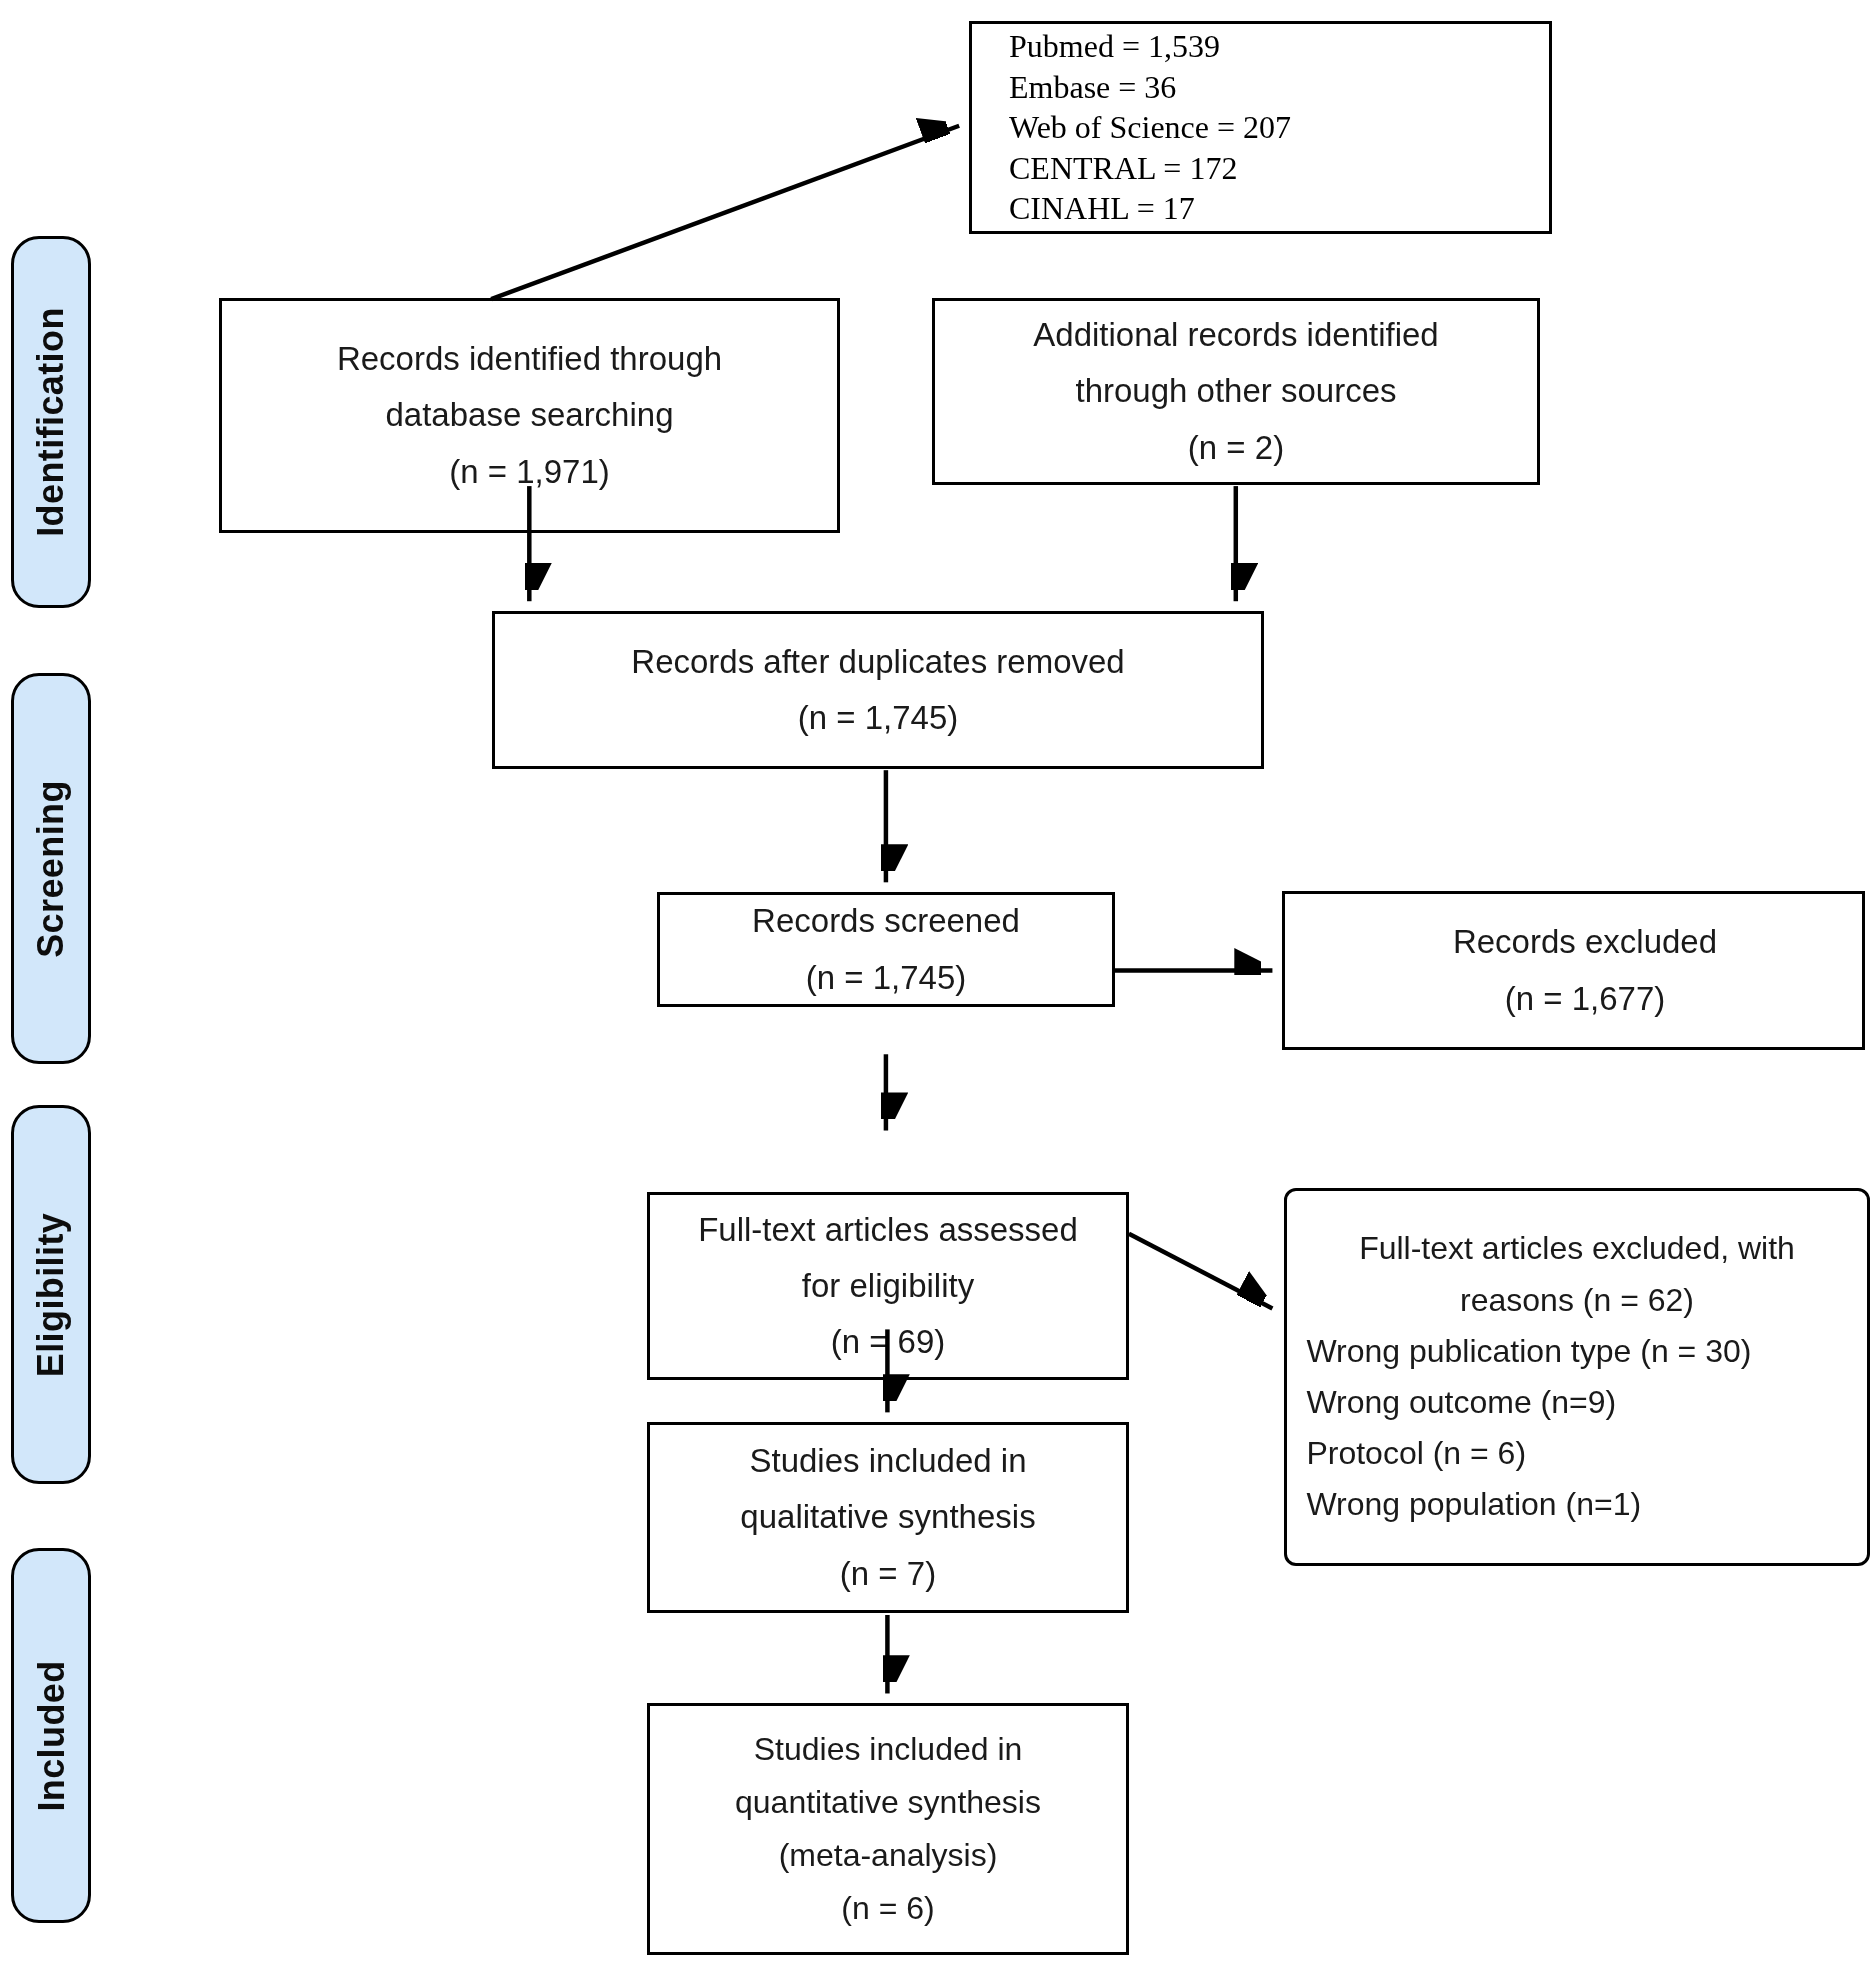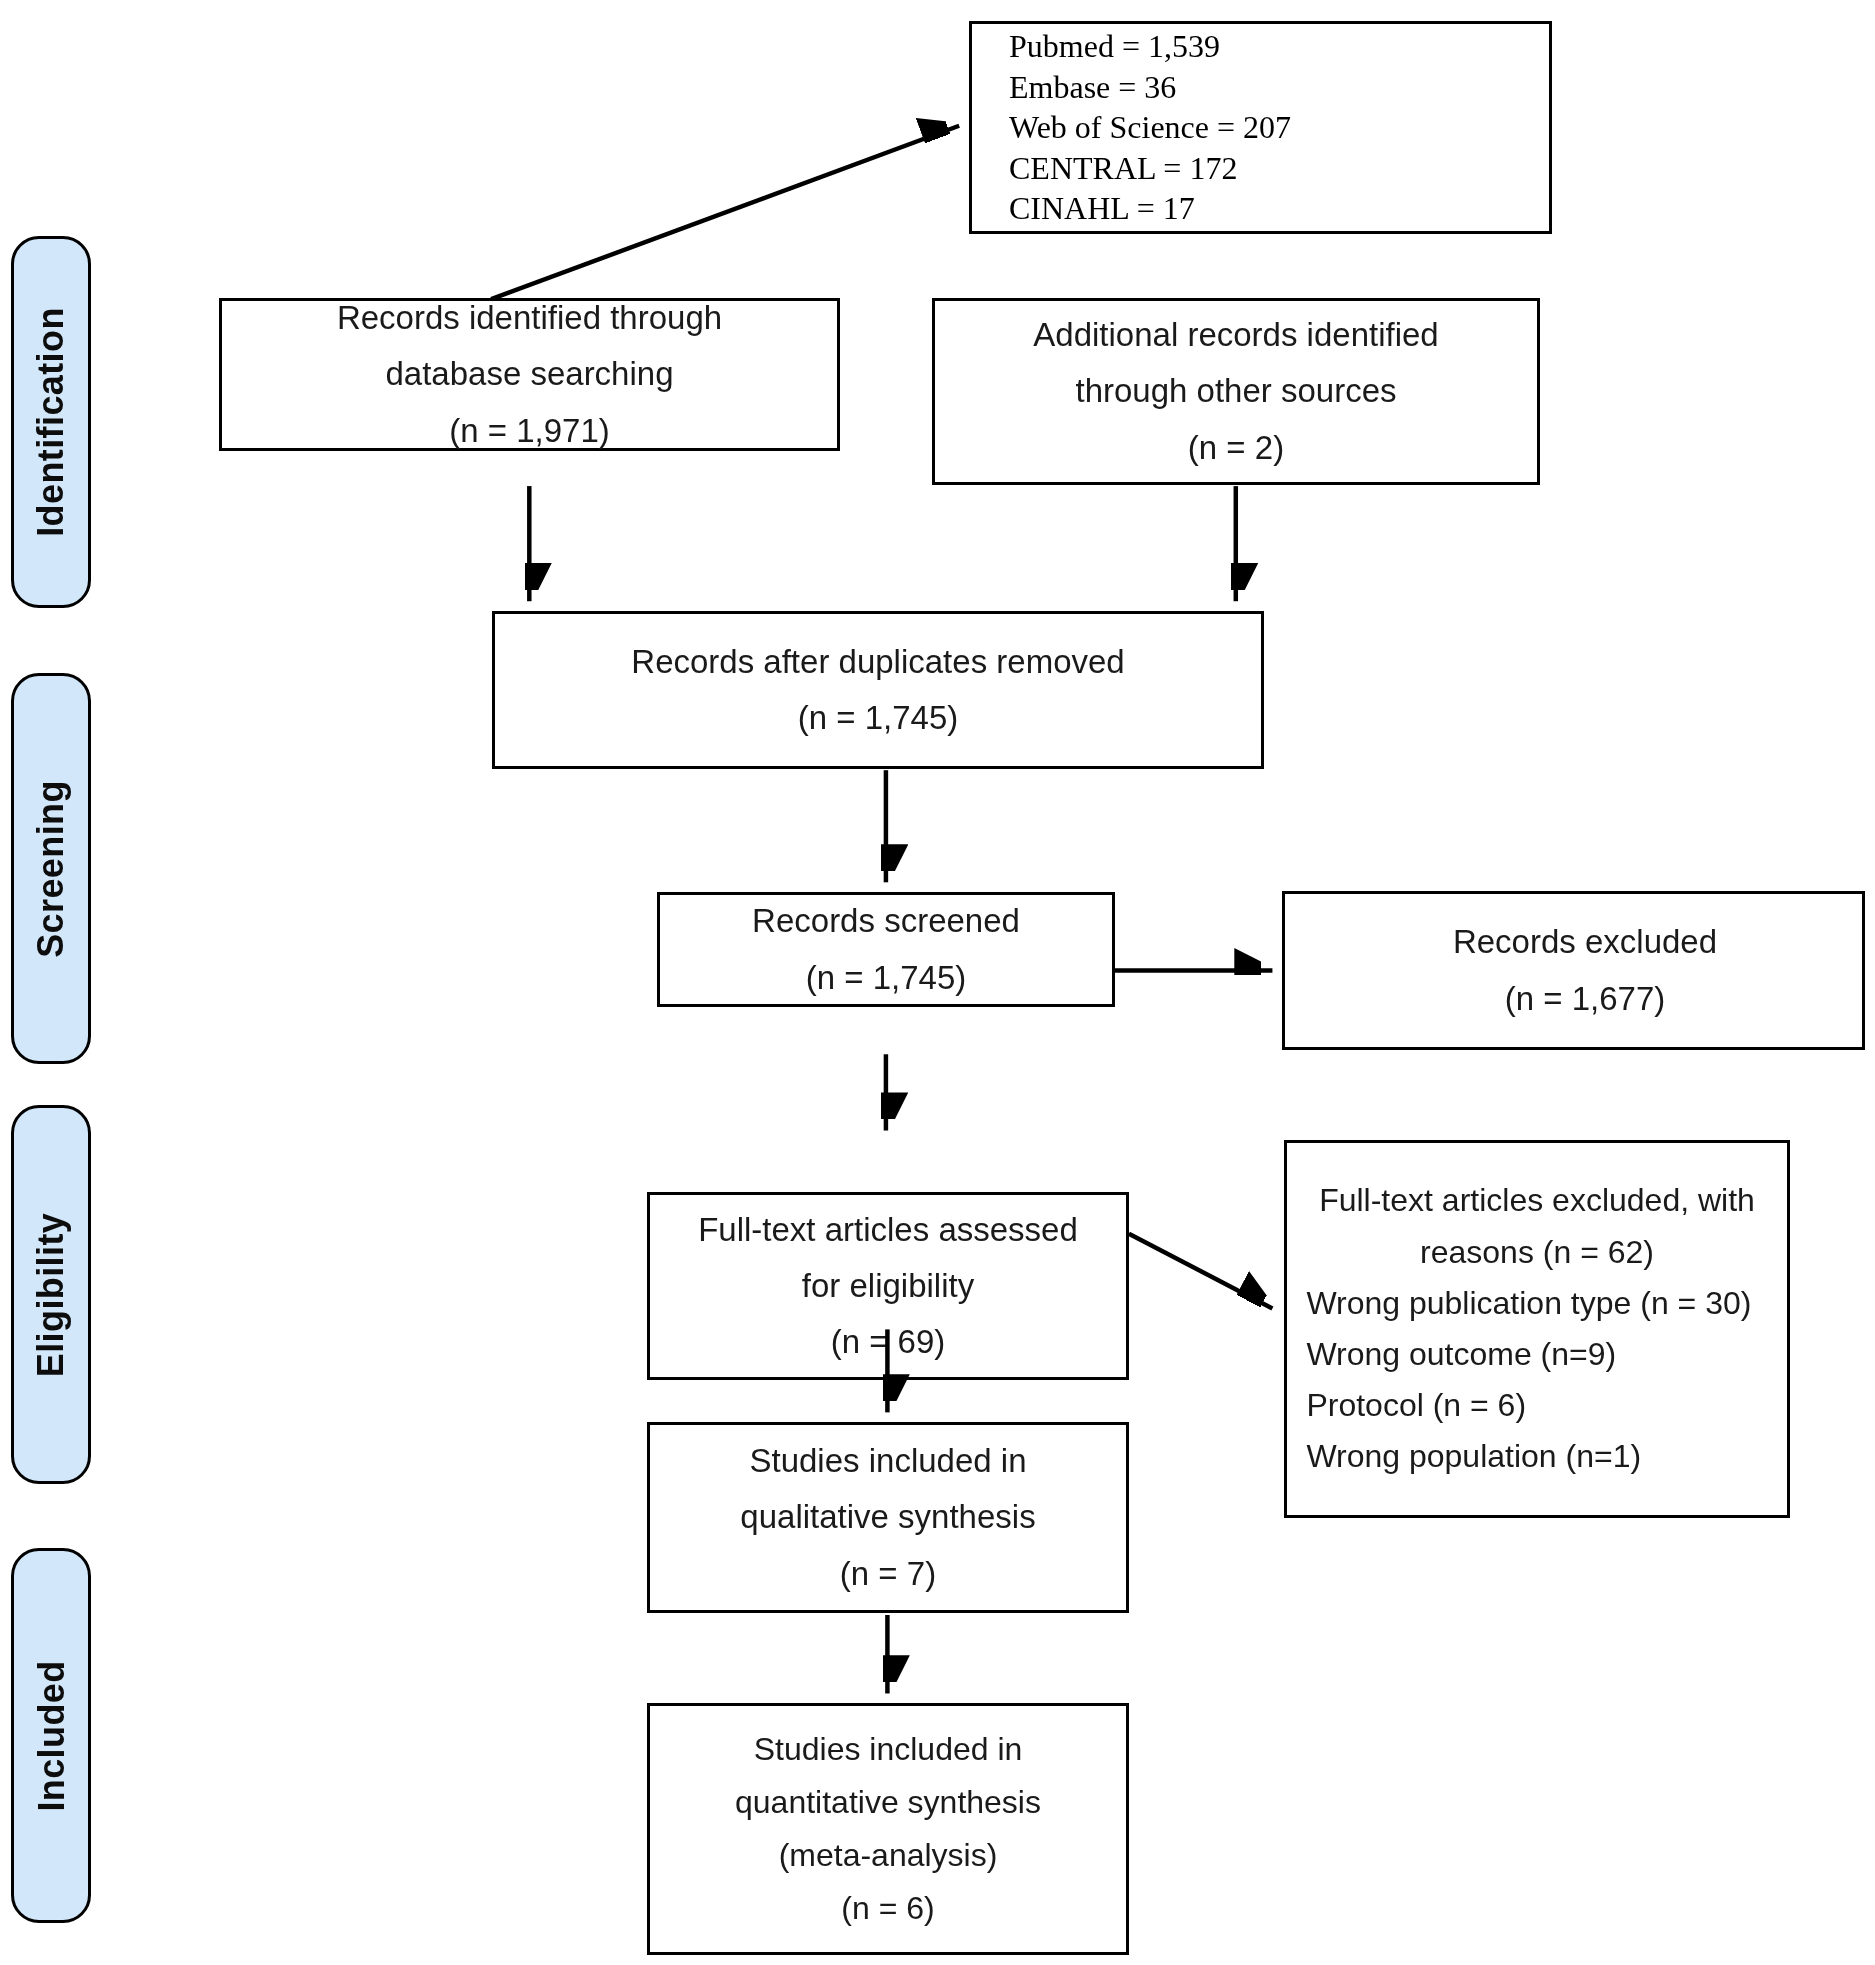--- a/index.html
+++ b/index.html
@@ -91,21 +91,21 @@
   </div>
 
   <div class="box serifbox" style="left:969px;top:21px;width:583px;height:213px;">
     <div class="line">Pubmed = 1,539</div>
     <div class="line">Embase = 36</div>
     <div class="line">Web of Science = 207</div>
     <div class="line">CENTRAL = 172</div>
     <div class="line">CINAHL = 17</div>
   </div>
 
-  <div class="box" style="left:219px;top:298px;width:621px;height:153px;">
+  <div class="box" style="left:219px;top:298px;width:621px;height:235px;">
     <div class="line">Records identified through</div>
     <div class="line">database searching</div>
     <div class="line">(n = 1,971)</div>
   </div>
 
   <div class="box" style="left:932px;top:298px;width:608px;height:187px;">
     <div class="line">Additional records identified</div>
     <div class="line">through other sources</div>
     <div class="line">(n = 2)</div>
   </div>
@@ -124,21 +124,21 @@
     <div class="line">Records excluded</div>
     <div class="line">(n = 1,677)</div>
   </div>
 
   <div class="box" style="left:647px;top:1192px;width:482px;height:188px;">
     <div class="line">Full-text articles assessed</div>
     <div class="line">for eligibility</div>
     <div class="line">(n = 69)</div>
   </div>
 
-  <div class="box reasonsbox" style="left:1284px;top:1140px;width:506px;height:378px;">
+  <div class="box reasonsbox" style="left:1284px;top:1188px;width:586px;height:378px;border-radius:12px;">
     <div class="centered">
       <div class="line">Full-text articles excluded, with</div>
       <div class="line">reasons (n = 62)</div>
     </div>
     <div class="reasons">
       <div class="line">Wrong publication type (n = 30)</div>
       <div class="line">Wrong outcome (n=9)</div>
       <div class="line">Protocol (n = 6)</div>
       <div class="line">Wrong population (n=1)</div>
     </div>

